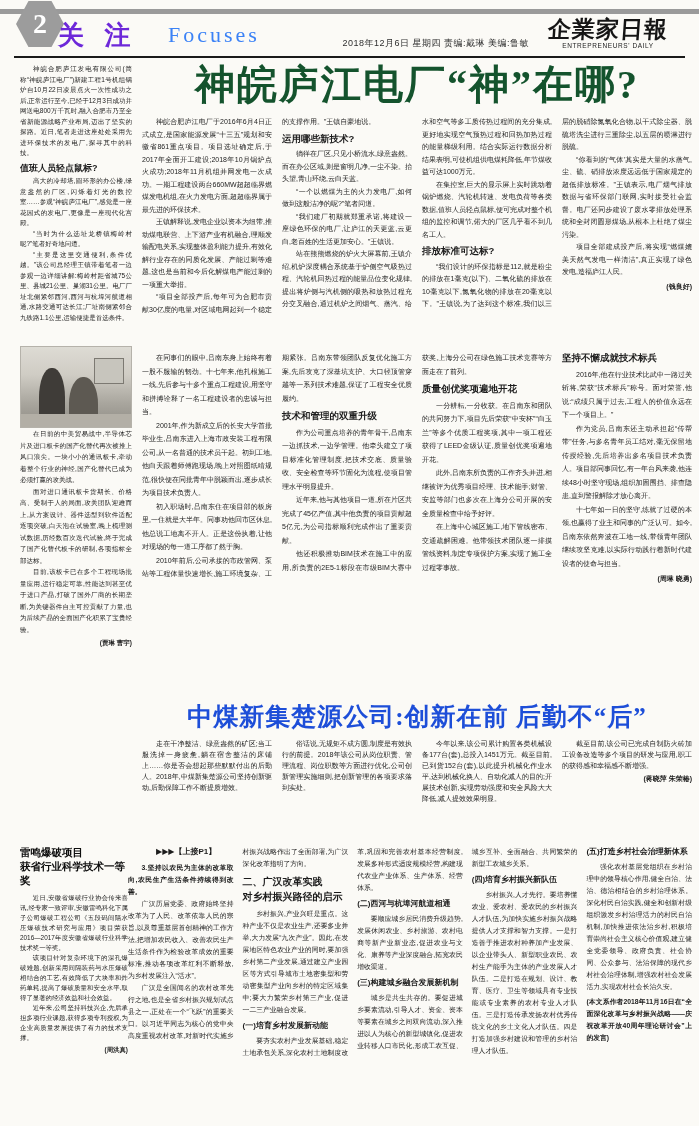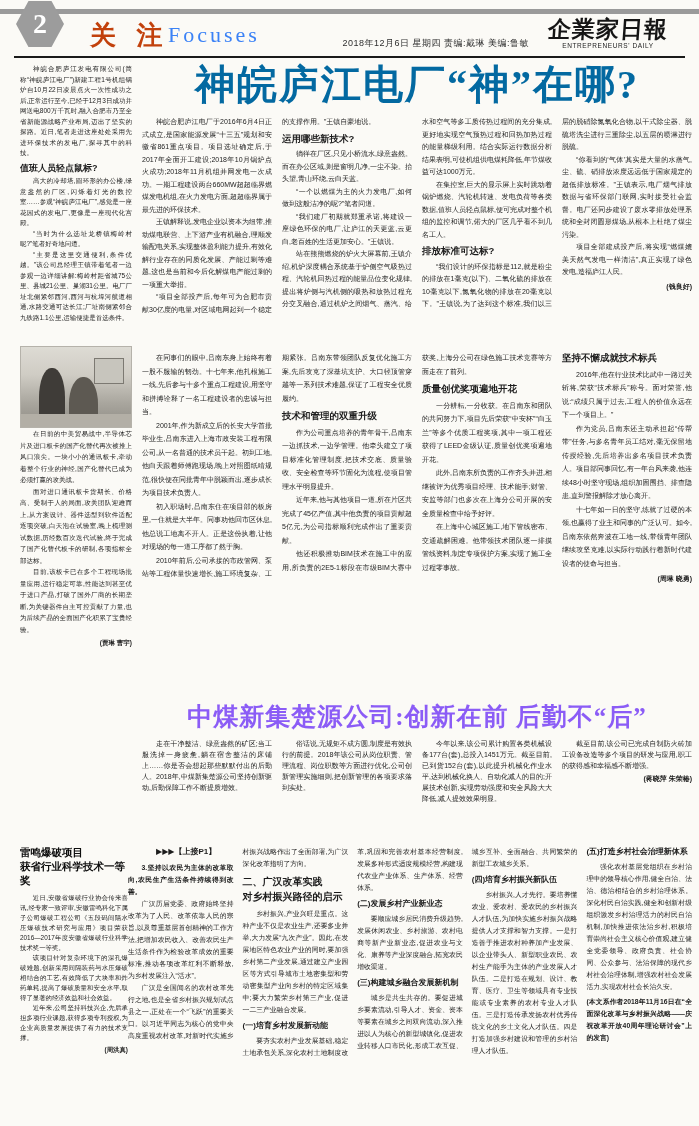--- a/index.html
+++ b/index.html
@@ -6,22 +6,22 @@
   body{width:699px;height:1126px;position:relative;background:#fbfaf6;
        font-family:"Liberation Sans","DejaVu Sans",sans-serif;color:#1c1c1c;overflow:hidden;}
   .page{position:absolute;inset:0;}
 
   
   .top-rule{position:absolute;left:0;top:9px;right:0;height:5px;background:#9a9a9a;}
   .hexbadge{position:absolute;left:16px;top:1px;width:48px;height:46px;background:#9c9c9c;
             clip-path:polygon(26% 0,74% 0,100% 50%,74% 100%,26% 100%,0 50%);
             display:flex;align-items:center;justify-content:center;}
   .hexbadge span{color:#fff;font-size:28px;font-weight:bold;font-family:"Liberation Serif",serif;}
-  .sec-cn{position:absolute;left:90px;top:18px;font-size:26px;font-weight:900;letter-spacing:7px;
-          font-family:"Liberation Serif",serif;color:#c2410c;}
+  .sec-cn{position:absolute;left:58px;top:18px;font-size:26px;font-weight:900;letter-spacing:7px;
+          font-family:"Liberation Serif",serif;color:#6d28d9;}
   .sec-en{position:absolute;left:168px;top:22px;font-size:22px;color:#3b82f6;letter-spacing:3px;
           font-family:"Liberation Serif",serif;}
   .date-line{position:absolute;right:170px;top:37px;font-size:9px;color:#2e2e2e;letter-spacing:.5px;}
   .masthead{position:absolute;right:16px;top:18px;width:150px;text-align:center;}
   .masthead .cn{font-size:23px;font-weight:900;font-family:"Liberation Serif",serif;color:#151515;
                 letter-spacing:1px;transform:skewX(-4deg);display:block;line-height:1;}
   .masthead .en{font-size:6.5px;letter-spacing:.6px;color:#222;display:block;margin-top:1px;}
   .header-rule{position:absolute;left:14px;right:14px;top:56px;height:1.5px;background:#1a1a1a;}
 
   
@@ -32,21 +32,21 @@
   .f-byline{margin:2px 0 0;text-align:right;font-weight:bold;text-indent:0;}
   .f-marker{margin:0 0 4px;font-weight:bold;text-indent:0;padding-left:28px;}
   .f-foot{margin:3px 0 0;font-weight:bold;text-align:justify;text-indent:0;}
 
   
   .a1-left{position:absolute;left:20px;top:64px;width:112px;height:270px;overflow:hidden;
            font-size:6.5px;line-height:10.5px;}
   .a1-left .f-subhead{font-size:9px;}
   .a1-main{position:absolute;left:142px;top:62px;width:550px;}
   .a1-headline{margin:0;text-align:center;font-family:"Liberation Serif",serif;font-weight:900;
-               font-size:40px;line-height:46px;letter-spacing:2px;color:#0369a1;}
+               font-size:40px;line-height:46px;letter-spacing:2px;color:#14532d;}
   .a1-body{margin-top:8px;height:216px;overflow:hidden;columns:4;column-gap:10px;column-fill:balance;
            font-size:7px;line-height:12.5px;}
   .a1-body .f-subhead{font-size:9.5px;}
 
   
   .sidebar{position:absolute;left:20px;top:346px;width:112px;}
   .photo{width:112px;height:82px;position:relative;overflow:hidden;
          background:linear-gradient(180deg,#dddbd4 0%,#cfccc4 35%,#a9a69e 70%,#8e8b84 100%);
          border:1px solid #b5b2aa;box-sizing:border-box;}
   .photo .fig1{position:absolute;left:16%;top:26%;width:24%;height:80%;background:#3f3c38;
@@ -64,21 +64,21 @@
   .a2{position:absolute;left:142px;top:344px;width:550px;}
   .a2-headline{margin:0;text-align:center;font-family:"Liberation Serif",serif;font-weight:900;
                font-size:26px;line-height:32px;letter-spacing:1px;color:#0c0c0c;}
   .a2-body{margin-top:7px;height:310px;overflow:hidden;columns:4;column-gap:10px;column-fill:balance;
            font-size:7px;line-height:13.5px;}
   .a2-body .f-subhead{font-size:9.5px;}
 
   
   .a3{position:absolute;left:142px;top:702px;width:550px;}
   .a3-headline{margin:0;text-align:center;font-family:"Liberation Serif",serif;font-weight:900;
-               font-size:25px;line-height:30px;letter-spacing:1px;color:#8b5cf6;}
+               font-size:25px;line-height:30px;letter-spacing:1px;color:#1d4ed8;}
   .a3-body{margin-top:6px;height:100px;overflow:hidden;columns:4;column-gap:10px;column-fill:balance;
            font-size:7px;line-height:11px;}
 
   
   .leiming{position:absolute;left:20px;top:846px;width:108px;}
   .lm-headline{margin:0 0 5px;font-weight:900;font-size:10.5px;line-height:14px;
                font-family:"Liberation Serif",serif;color:#0d0d0d;}
   .lm-body{height:236px;overflow:hidden;font-size:6.4px;line-height:10px;}
 
   
@@ -198,21 +198,21 @@
   <div class="cont">
       <p class="f-marker">▶▶▶【上接P1】</p>
       <p class="f-lead">3.坚持以农民为主体的改革取向,农民生产生活条件持续得到改善。</p>
       <p class="f-p">广汉历届党委、政府始终坚持改革为了人民、改革依靠人民的宗旨,以及尊重基层首创精神的工作方法,把增加农民收入、改善农民生产生活条件作为检验改革成效的重要标准,推动各项改革红利不断释放,为乡村发展注入“活水”。</p>
       <p class="f-p">广汉是全国闻名的农村改革先行之地,也是全省乡村振兴规划试点县之一,正处在一个“飞跃”的重要关口。以习近平同志为核心的党中央高度重视农村改革,对新时代实施乡村振兴战略作出了全面部署,为广汉深化改革指明了方向。</p>
       <p class="f-subhead2">二、广汉改革实践
 对乡村振兴路径的启示</p>
       <p class="f-p">乡村振兴,产业兴旺是重点。这种产业不仅是农业生产,还要多业并举,大力发展“九次产业”。因此,在发展地区特色农业产业的同时,要加强乡村第二产业发展,通过建立产业园区等方式引导城市土地密集型和劳动密集型产业向乡村的特定区域集中;要大力繁荣乡村第三产业,促进一二三产业融合发展。</p>
       <p class="f-subhead">(一)培育乡村发展新动能</p>
       <p class="f-p">要夯实农村产业发展基础,稳定土地承包关系,深化农村土地制度改革,巩固和完善农村基本经营制度,发展多种形式适度规模经营,构建现代农业产业体系、生产体系、经营体系。</p>
-      <p class="f-subhead">(二)发展乡村产业新业态</p>
+      <p class="f-subhead">(二)西河与杭埠河航道相通</p>
       <p class="f-p">要顺应城乡居民消费升级趋势,发展休闲农业、乡村旅游、农村电商等新产业新业态,促进农业与文化、康养等产业深度融合,拓宽农民增收渠道。</p>
       <p class="f-subhead">(三)构建城乡融合发展新机制</p>
       <p class="f-p">城乡是共生共存的。要促进城乡要素流动,引导人才、资金、资本等要素在城乡之间双向流动,深入推进以人为核心的新型城镇化,促进农业转移人口市民化,形成工农互促、城乡互补、全面融合、共同繁荣的新型工农城乡关系。</p>
       <p class="f-subhead">(四)培育乡村振兴新队伍</p>
       <p class="f-p">乡村振兴,人才先行。要培养懂农业、爱农村、爱农民的乡村振兴人才队伍,为加快实施乡村振兴战略提供人才支撑和智力支撑。一是打造善于推进农村种养加产业发展、以企业带头人、新型职业农民、农村生产能手为主体的产业发展人才队伍。二是打造在规划、设计、教育、医疗、卫生等领域具有专业技能或专业素养的农村专业人才队伍。三是打造传承发扬农村优秀传统文化的乡土文化人才队伍。四是打造加强乡村建设和管理的乡村治理人才队伍。</p>
       <p class="f-subhead">(五)打造乡村社会治理新体系</p>
       <p class="f-p">强化农村基层党组织在乡村治理中的领导核心作用,健全自治、法治、德治相结合的乡村治理体系。深化村民自治实践,健全和创新村级组织激发乡村治理活力的村民自治机制,加快推进依法治乡村,积极培育崇尚社会主义核心价值观,建立健全党委领导、政府负责、社会协同、公众参与、法治保障的现代乡村社会治理体制,增强农村社会发展活力,实现农村社会长治久安。</p>
       <p class="f-foot">(本文系作者2018年11月16日在“全面深化改革与乡村振兴战略——庆祝改革开放40周年理论研讨会”上的发言)</p>
     </div>
 

